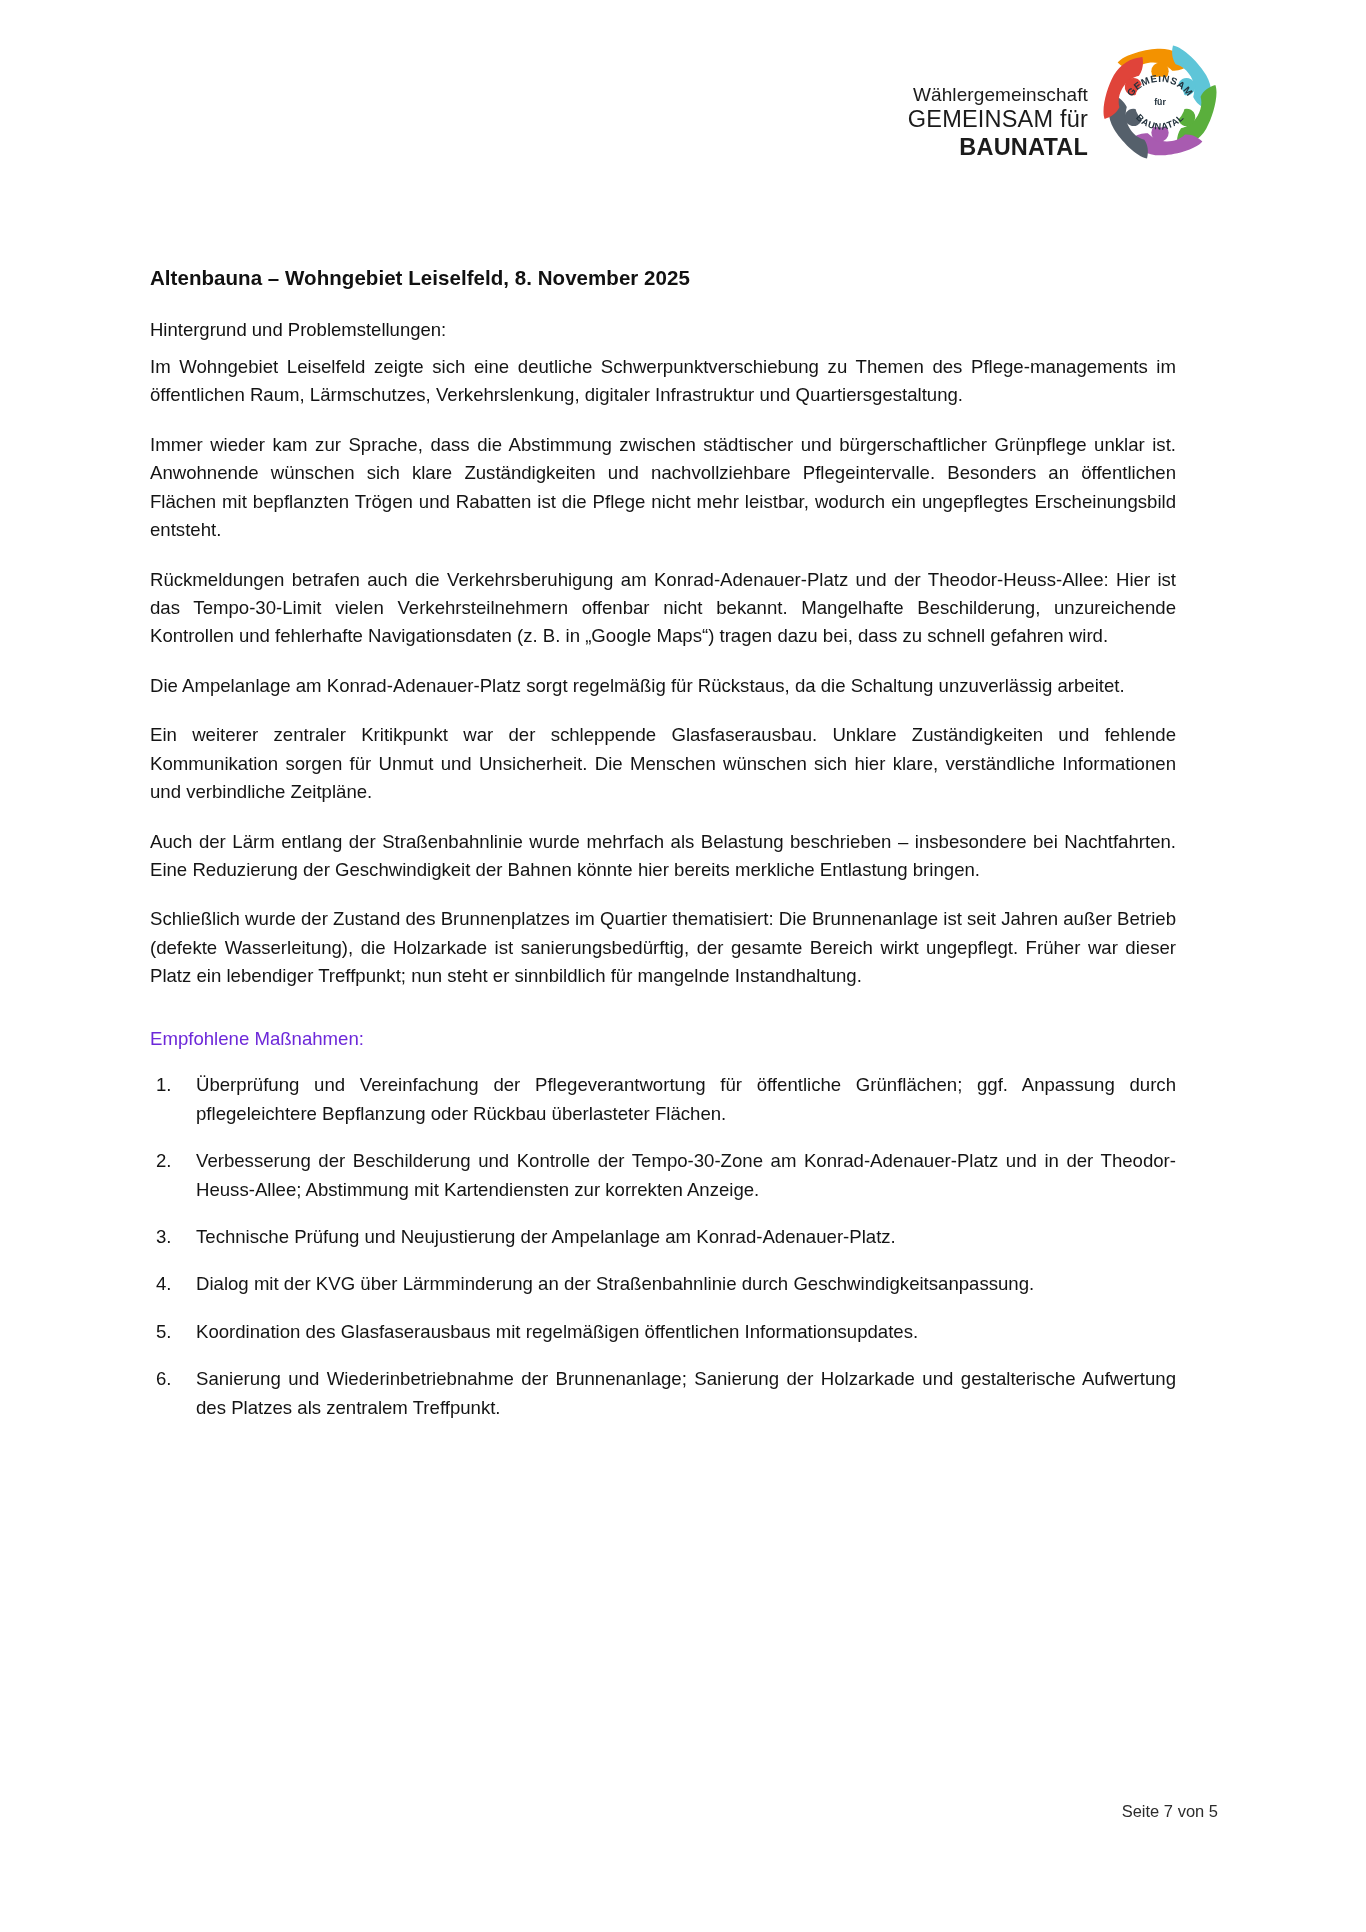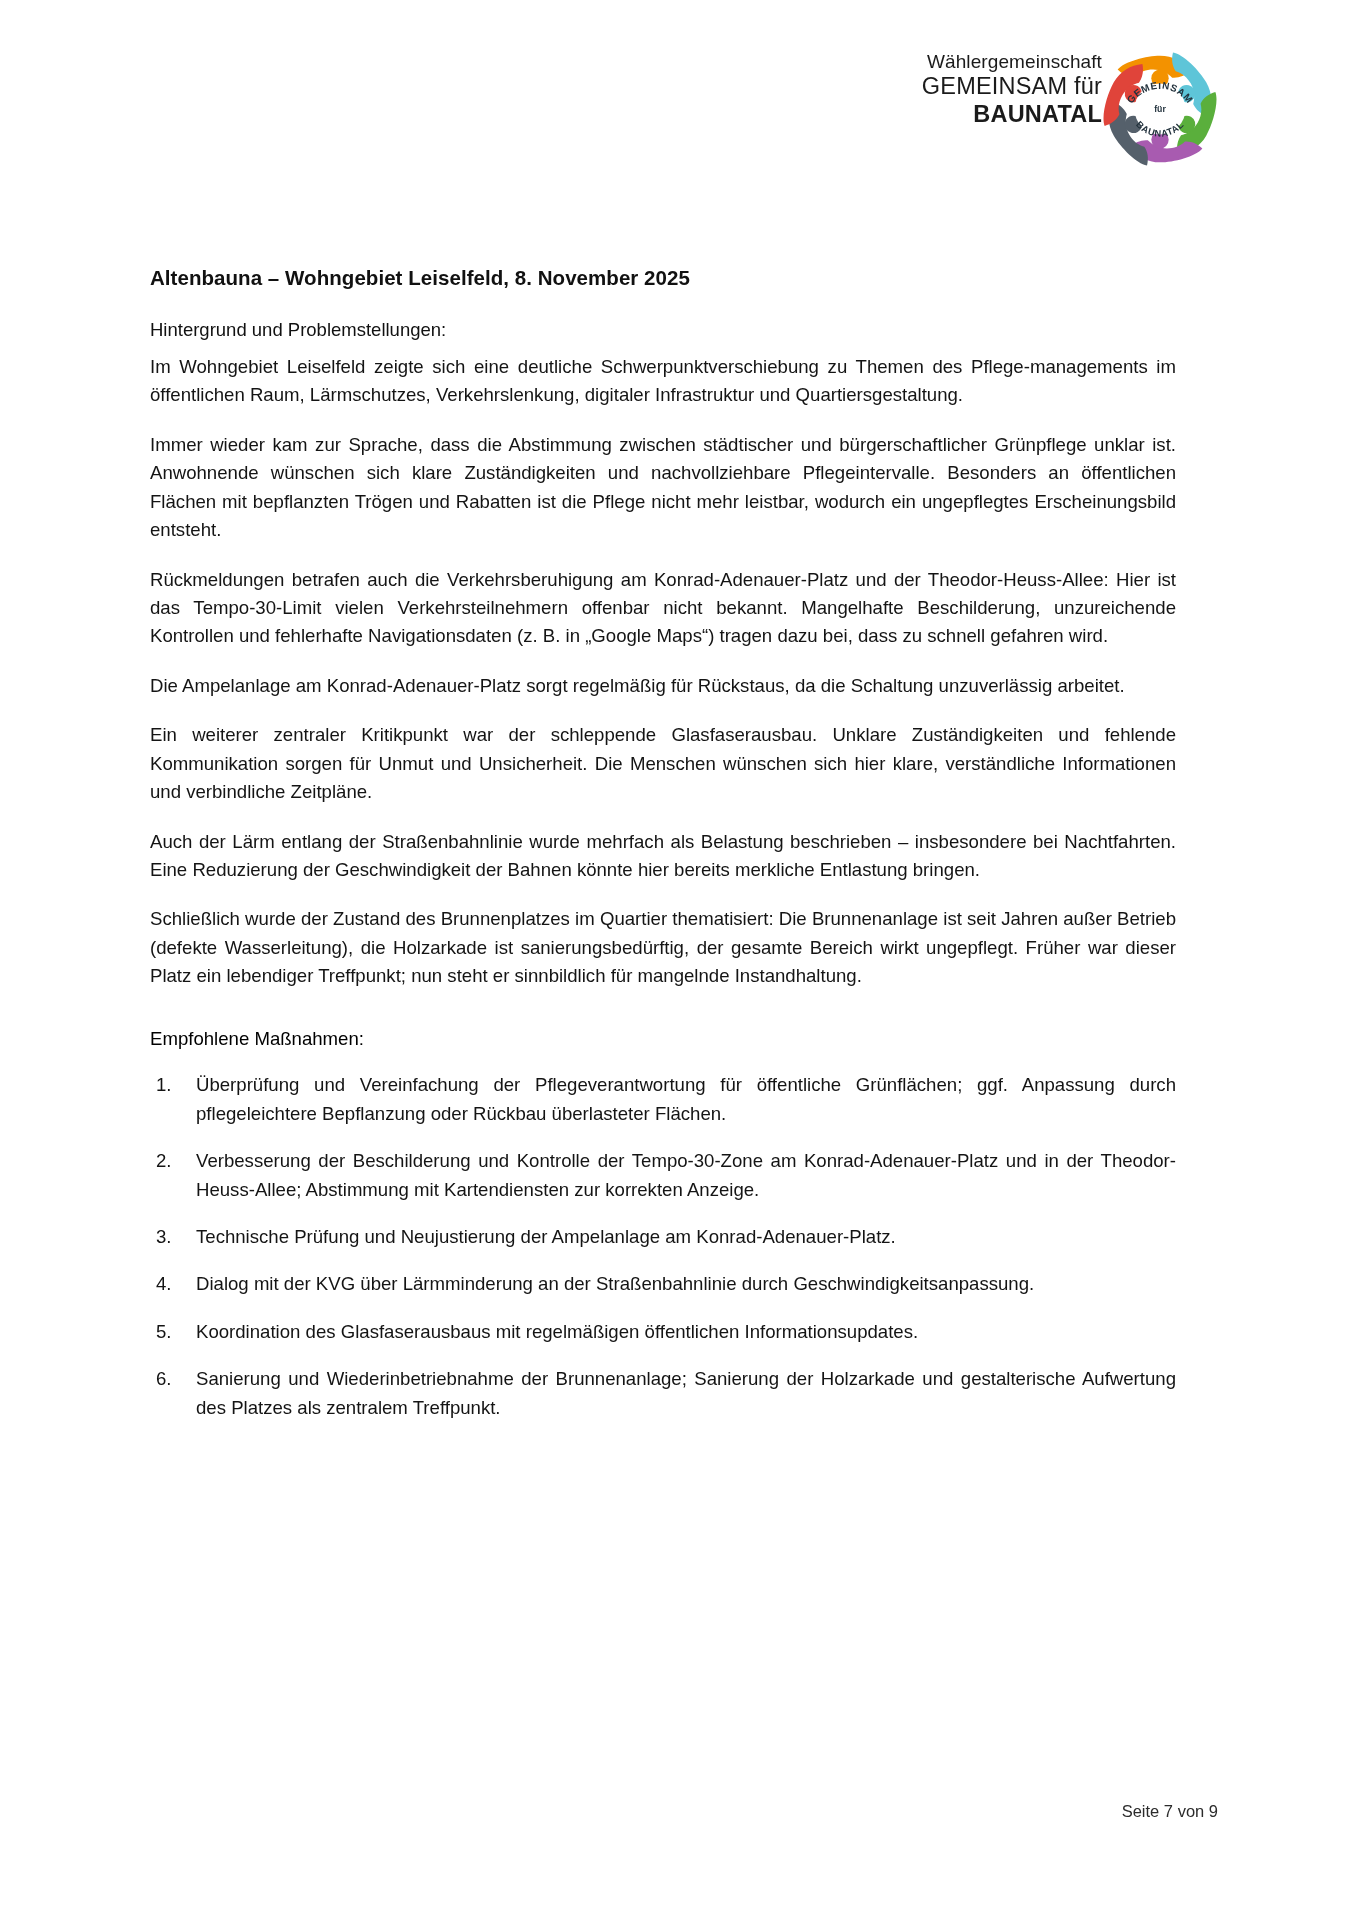--- a/index.html
+++ b/index.html
@@ -19,24 +19,25 @@
 
   .page {
     position: absolute;
     inset: 0;
     background: #ffffff;
   }
 
   
   .header {
     position: absolute;
-    top: 51px;
+    top: 44px;
     right: 148px;
     display: flex;
-    align-items: flex-start;
+    align-items: flex-end;
+    gap: 14px;
   }
   .logo-wordmark {
     text-align: right;
     line-height: 1.12;
     color: #1b1b1b;
   }
   .logo-line-1 {
     font-size: 19px;
     font-weight: 400;
     letter-spacing: 0.1px;
@@ -99,21 +100,21 @@
     text-justify: inter-word;
     color: #141414;
     hyphens: manual;
   }
 
   .measures-intro {
     font-size: 18.6px;
     font-weight: 400;
     line-height: 1.53;
     margin: 34px 0 18px 0;
-    color: #000000;
+    color: #6d28d9;
   }
 
   ol.measures {
     list-style: none;
     margin: 0;
     padding: 0;
   }
   ol.measures li {
     display: flex;
     align-items: flex-start;
@@ -252,16 +253,16 @@
         <span class="li-text">Koordination des Glasfaserausbaus mit regelmäßigen öffentlichen Informationsupdates.</span>
       </li>
       <li>
         <span class="li-num">6.</span>
         <span class="li-text">Sanierung und Wiederinbetriebnahme der Brunnenanlage; Sanierung der Holzarkade und gestalterische Aufwertung des Platzes als zentralem Treffpunkt.</span>
       </li>
     </ol>
   </div>
 
   <div class="footer">
-    <span>Seite 7 von 9</span>
+    <span>Seite 7 von 5</span>
   </div>
 
 </div>
 
 </body></html>

